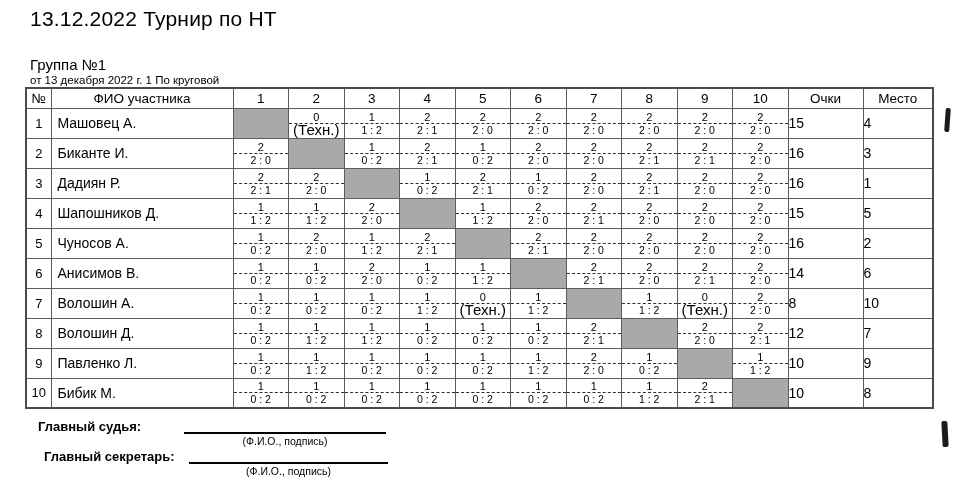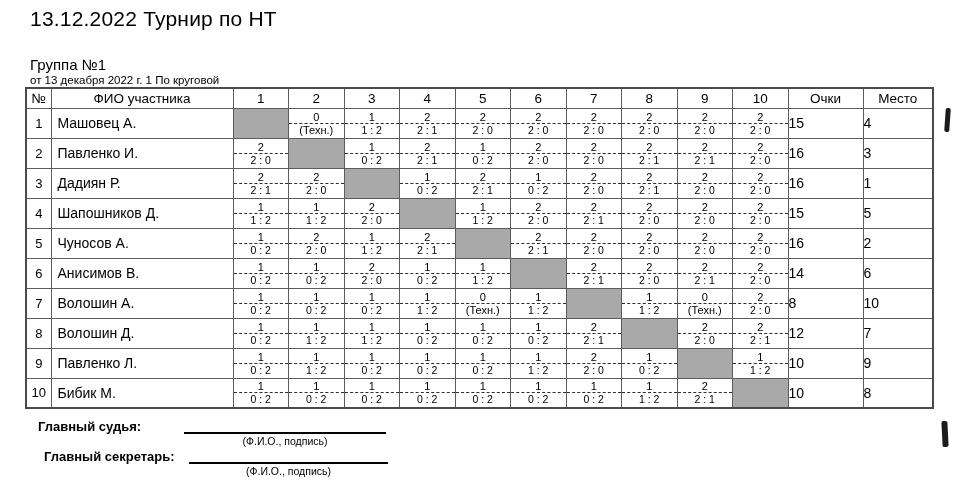--- a/index.html
+++ b/index.html
@@ -30,21 +30,21 @@
   .c-num  { text-align:center; font-size:13px; }
   .c-name { text-align:left; padding-left:6px; font-size:14px;margin-top:37px; }
   .c-pts, .c-place { text-align:left; font-size:14px; }
 
   td.score { padding:0; }
   .cell-top {
     height:14px; line-height:15px; font-size:11px; text-align:center;
     border-bottom:1px dashed #2e2e2e;
   }
   .cell-bottom { height:13px; line-height:13px; font-size:10.5px; text-align:center; }
-  .cell-bottom.tech { font-size:11px; line-height:12px; }
+  .cell-bottom.tech { font-size:15px; line-height:12px; }
   td.diag { background:#a9a9a9; padding:0; }
 
   .sig-label { position:absolute; font-size:13px; font-weight:700; }
   .sig-line  { position:absolute; border-top:2px solid #000; }
   .sig-caption { position:absolute; font-size:10.5px; text-align:center; }
 
   .artifact { position:absolute; background:#1c1c1c; border-radius:2px; }
   .artifact.a1 { left:945px; top:108px; width:5px; height:24px; transform:rotate(4deg); }
   .artifact.a2 { left:942px; top:421px; width:6px; height:26px; transform:rotate(-3deg); }
 </style>
@@ -129,21 +129,21 @@
         </td>
         <td class="score">
           <div class="cell-top">2</div>
           <div class="cell-bottom">2 : 0</div>
         </td>
         <td class="c-pts">15</td>
         <td class="c-place">4</td>
       </tr>
       <tr>
         <td class="c-num">2</td>
-        <td class="c-name">Павленко И.</td>
+        <td class="c-name">Биканте И.</td>
         <td class="score">
           <div class="cell-top">2</div>
           <div class="cell-bottom">2 : 0</div>
         </td>
         <td class="diag"></td>
         <td class="score">
           <div class="cell-top">1</div>
           <div class="cell-bottom">0 : 2</div>
         </td>
         <td class="score">

